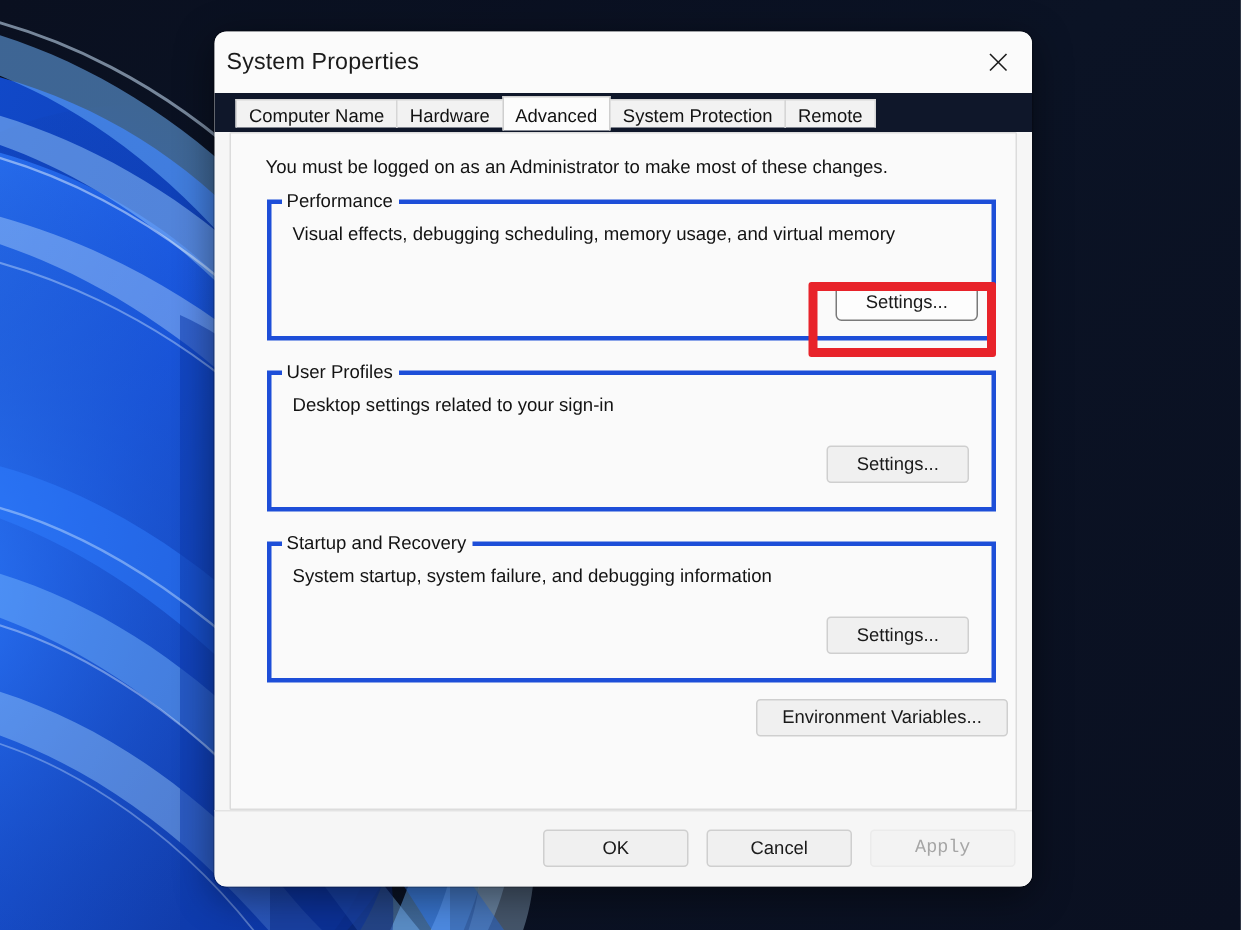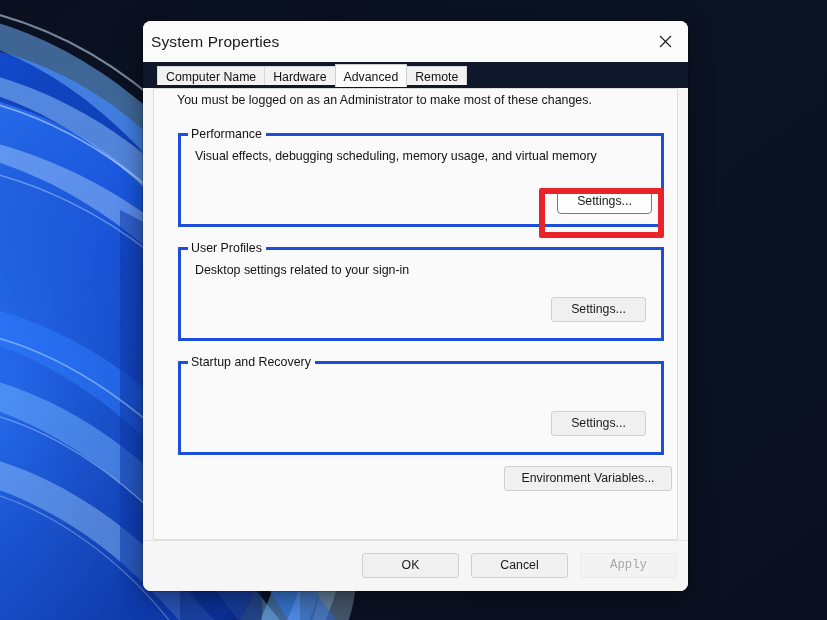--- a/index.html
+++ b/index.html
@@ -112,21 +112,21 @@
     border: 1px solid #dcdcdc;
     border-radius: 1px;
     position: relative;
     padding: 0;
     box-sizing: border-box;
   }
 
   .admin-note {
     position: absolute;
     left: 23px;
-    top: 4px;
+    top: 15px;
     font-size: 12.4px;
     color: #131313;
   }
 
   
   .groupbox {
     position: absolute;
     left: 24px;
     width: 486px;
     border: 3px solid #1d4ed8;
@@ -289,20 +289,21 @@
         <line x1="1" y1="1" x2="12" y2="12" stroke="#1b1b1b" stroke-width="1.1"></line>
         <line x1="12" y1="1" x2="1" y2="12" stroke="#1b1b1b" stroke-width="1.1"></line>
       </svg>
     </div>
   </div>
 
   <div class="tabstrip">
     <div class="tab">Computer Name</div>
     <div class="tab">Hardware</div>
     <div class="tab selected">Advanced</div>
+    <div class="tab">System Protection</div>
     <div class="tab">Remote</div>
   </div>
 
   <div class="panel">
 
     <div class="admin-note">You must be logged on as an Administrator to make most of these changes.</div>
 
     <div class="groupbox" style="top:44px; height:94px;">
       <span class="group-legend">Performance</span>
       <span class="group-desc">Visual effects, debugging scheduling, memory usage, and virtual memory</span>
@@ -312,20 +313,21 @@
     <div id="redbox" style="left:385px; top:99px; width:125px; height:50px;"></div>
 
     <div class="groupbox" style="top:158px; height:94px;">
       <span class="group-legend">User Profiles</span>
       <span class="group-desc">Desktop settings related to your sign-in</span>
       <div class="btn settings" style="right:15px; bottom:16px;">Settings...</div>
     </div>
 
     <div class="groupbox" style="top:272px; height:94px;">
       <span class="group-legend">Startup and Recovery</span>
+      <span class="group-desc">System startup, system failure, and debugging information</span>
       <div class="btn settings" style="right:15px; bottom:16px;">Settings...</div>
     </div>
 
     <div class="btn" style="left:350px; top:377px; width:168px; height:25px;">Environment Variables...</div>
   </div>
 
   <div class="footer">
     <div class="btn" style="left:219px;">OK</div>
     <div class="btn" style="left:328px;">Cancel</div>
     <div class="btn disabled" style="left:437px;">Apply</div>

